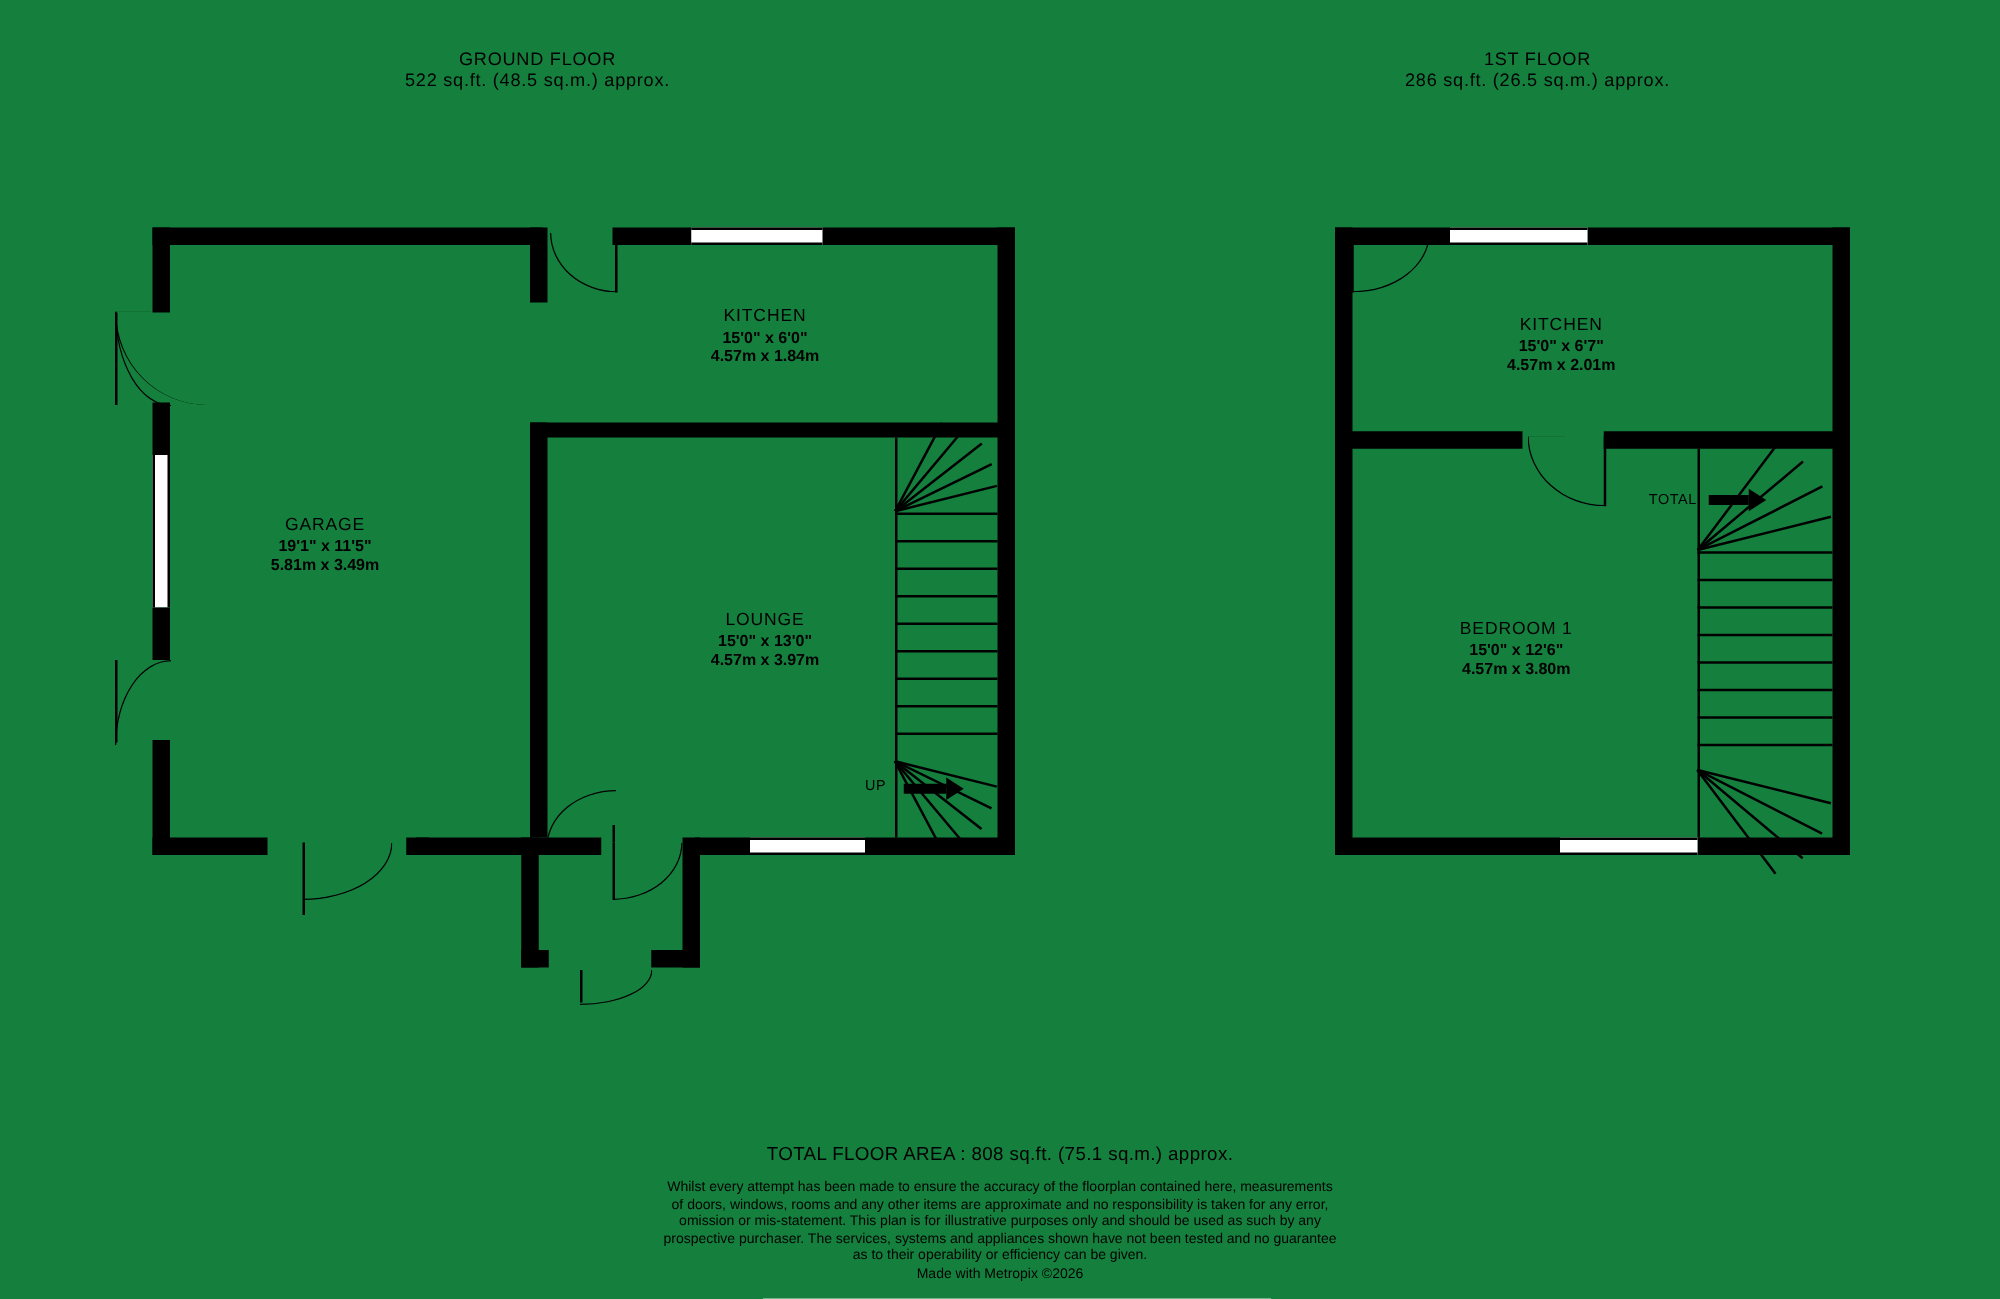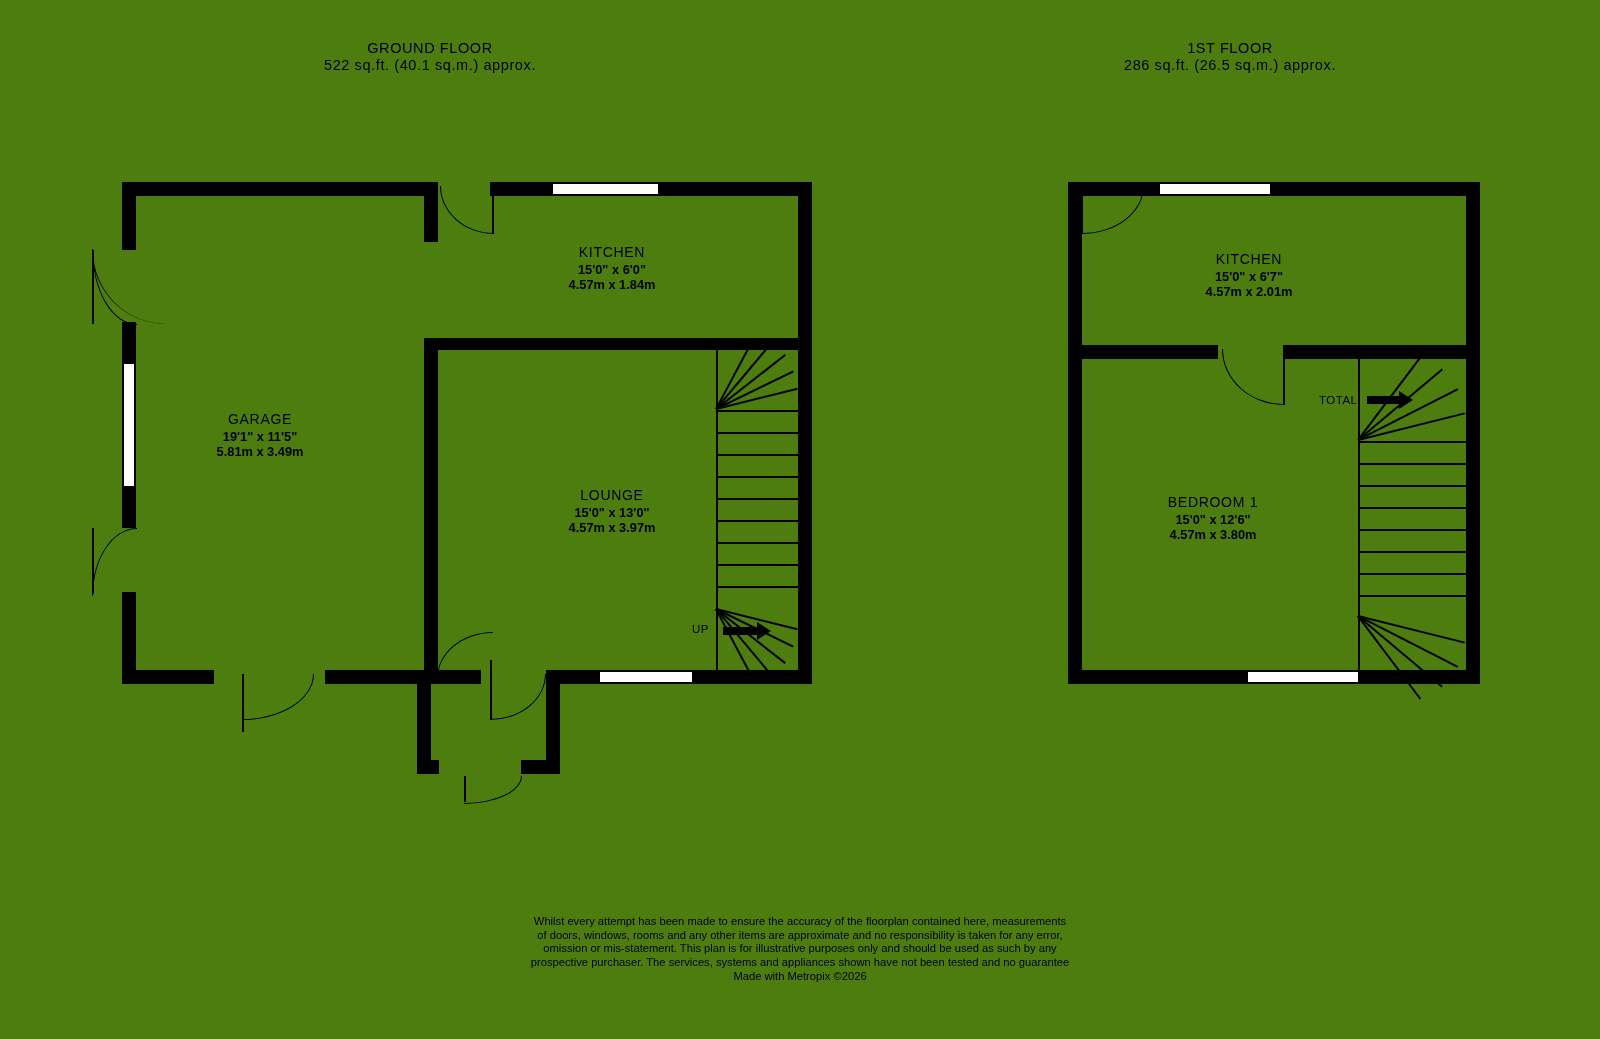--- a/index.html
+++ b/index.html
@@ -8,21 +8,21 @@
     width: 1600px; height: 1039px;
     background: #ffffff;
     font-family: "Liberation Sans", sans-serif;
     color: #000000;
     overflow: hidden;
   }
   #page {
     position: relative;
     width: 1600px;
     height: 1039px;
-    background: #4d7c0f;
+    background: #15803d;
   }
 
   
   .floor-title {
     position: absolute;
     text-align: center;
     font-size: 14.5px;
     letter-spacing: 0.6px;
     line-height: 16px;
   }
@@ -110,21 +110,21 @@
   }
   #madewith { font-size: 11.2px; margin-top: 1px; }
 </style>
 </head>
 <body>
 
 <div id="page">
 
   <div class="floor-title" id="gf-title">
     <span class="name">GROUND FLOOR</span>
-    <span class="area">522 sq.ft. (40.1 sq.m.) approx.</span>
+    <span class="area">522 sq.ft. (48.5 sq.m.) approx.</span>
   </div>
 
   <div class="floor-title" id="ff-title">
     <span class="name">1ST FLOOR</span>
     <span class="area">286 sq.ft. (26.5 sq.m.) approx.</span>
   </div>
 
   <div>
 
     <div class="wall" style="left:122px; top:182px; width:312px; height:14px;"></div>
@@ -284,22 +284,24 @@
     </div>
 
     <div class="rlabel" style="left:1109px; top:495px; width:208px;">
       <span class="rname">BEDROOM 1</span>
       <span class="rdim">15'0"  x 12'6"</span>
       <span class="rdim">4.57m  x 3.80m</span>
     </div>
   </div>
 
   <div id="footer">
+    <div id="total-area">TOTAL FLOOR AREA : 808 sq.ft. (75.1 sq.m.) approx.</div>
     <div id="disclaimer">
       <div>Whilst every attempt has been made to ensure the accuracy of the floorplan contained here, measurements</div>
       <div>of doors, windows, rooms and any other items are approximate and no responsibility is taken for any error,</div>
       <div>omission or mis-statement. This plan is for illustrative purposes only and should be used as such by any</div>
       <div>prospective purchaser. The services, systems and appliances shown have not been tested and no guarantee</div>
+      <div>as to their operability or efficiency can be given.</div>
       <div id="madewith">Made with Metropix ©2026</div>
     </div>
   </div>
 
 </div>
 
 </body></html>

